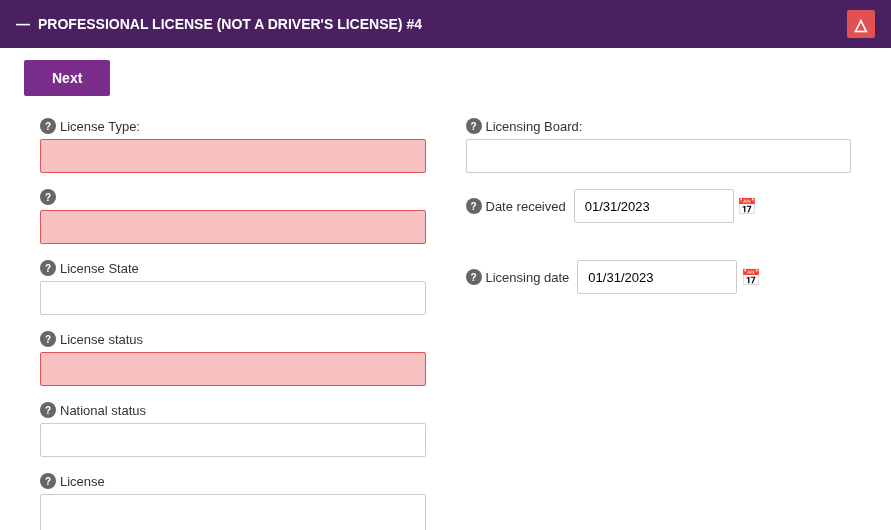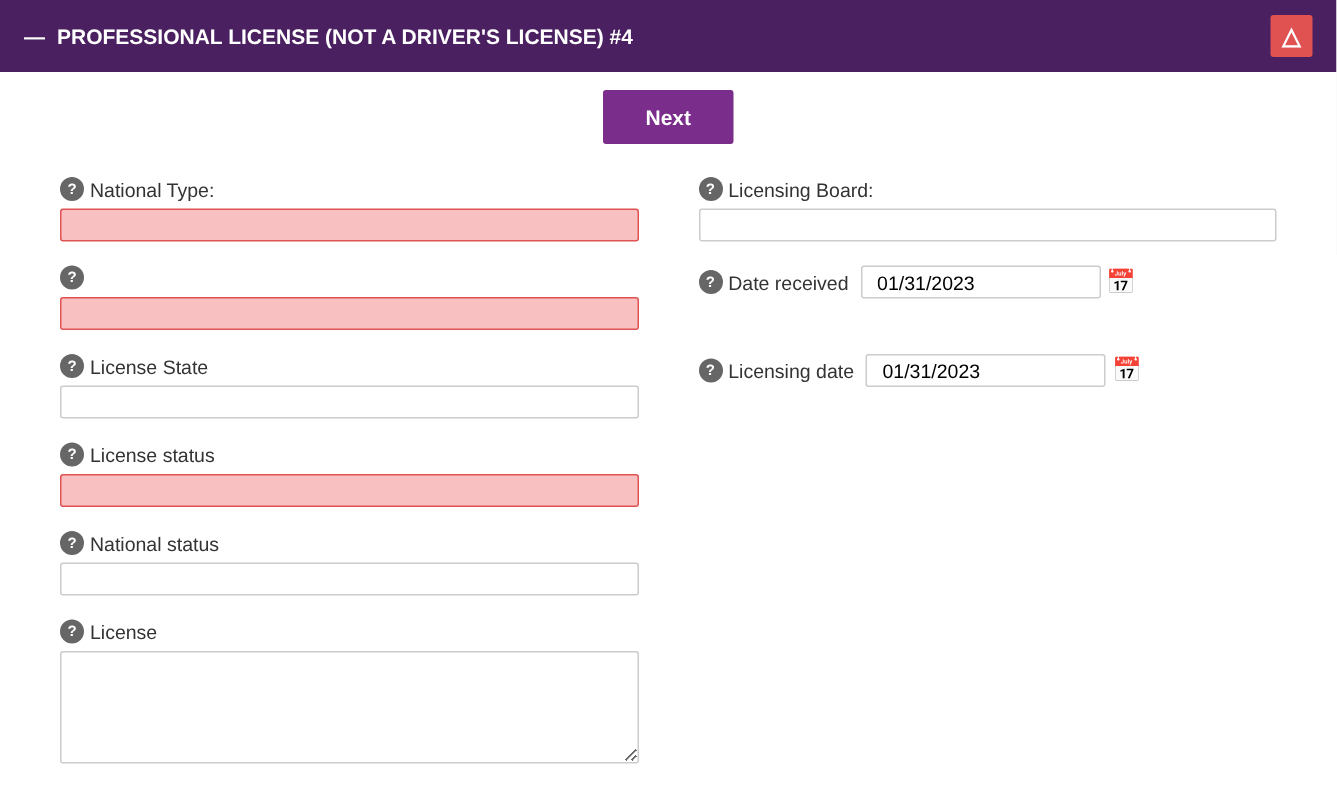--- a/index.html
+++ b/index.html
@@ -58,21 +58,21 @@
     }
 
     .warning-icon-box span {
       color: #fff;
       font-size: 16px;
       font-weight: bold;
     }
 
     .next-btn-container {
       display: flex;
-      justify-content: center;
+      justify-content: flex-start;
       padding: 12px 24px;
     }
 
     .next-btn {
       background: #7b2d8b;
       color: #fff;
       border: none;
       padding: 10px 28px;
       font-size: 14px;
       font-weight: bold;
@@ -117,21 +117,21 @@
       background: #666;
       color: #fff;
       font-size: 10px;
       font-weight: bold;
       cursor: pointer;
       flex-shrink: 0;
     }
 
     input[type="text"] {
       width: 100%;
-      height: 22px;
+      height: 34px;
       padding: 6px 10px;
       border: 1px solid #ccc;
       border-radius: 2px;
       font-size: 13px;
     }
 
     input.error-field {
       background-color: #f8c0c0;
       border-color: #e05252;
     }
@@ -197,21 +197,21 @@
   <div class="next-btn-container">
     <button class="next-btn">Next</button>
   </div>
 
   <div class="form-body">
 
     <div class="form-row">
       <div class="form-col">
         <div class="field-label">
           <span class="help-icon">?</span>
-          <span>National Type:</span>
+          <span>License Type:</span>
         </div>
         <input type="text" class="error-field" value="" style="">
       </div>
       <div class="form-col-right">
         <div class="field-label">
           <span class="help-icon">?</span>
           <span>Licensing Board:</span>
         </div>
         <input type="text" value="" style="">
       </div>

